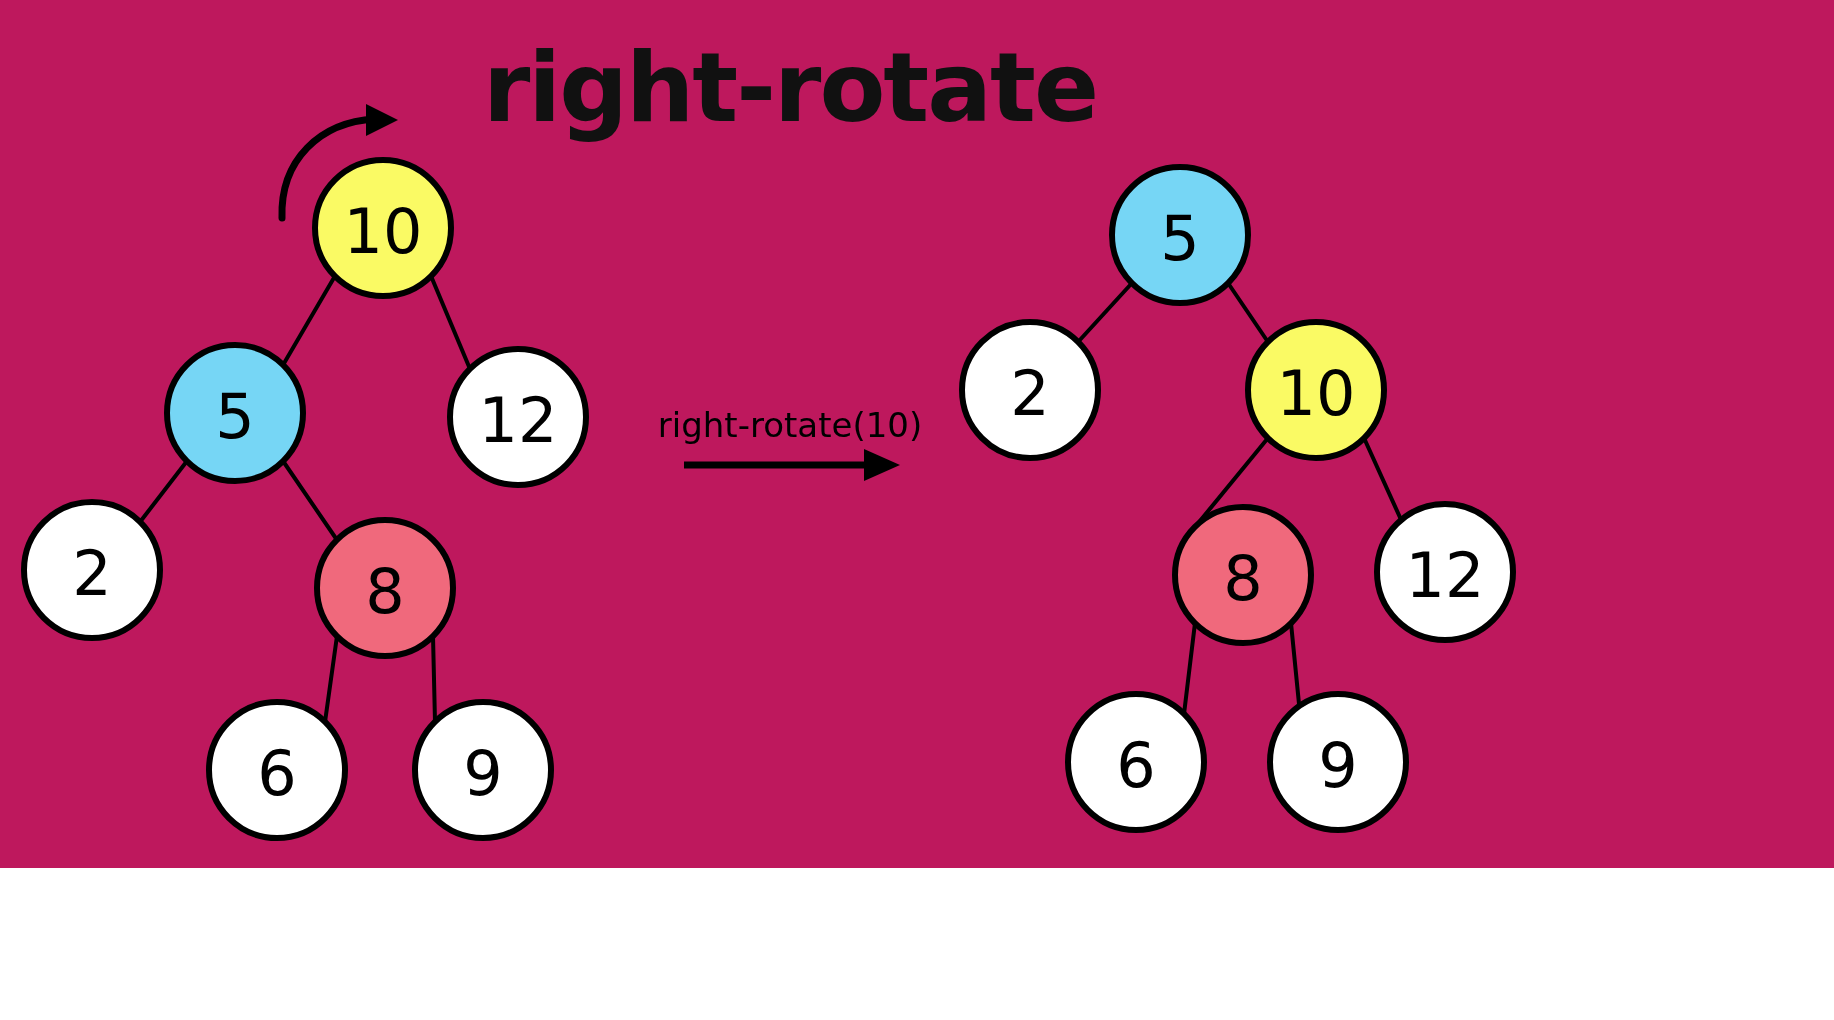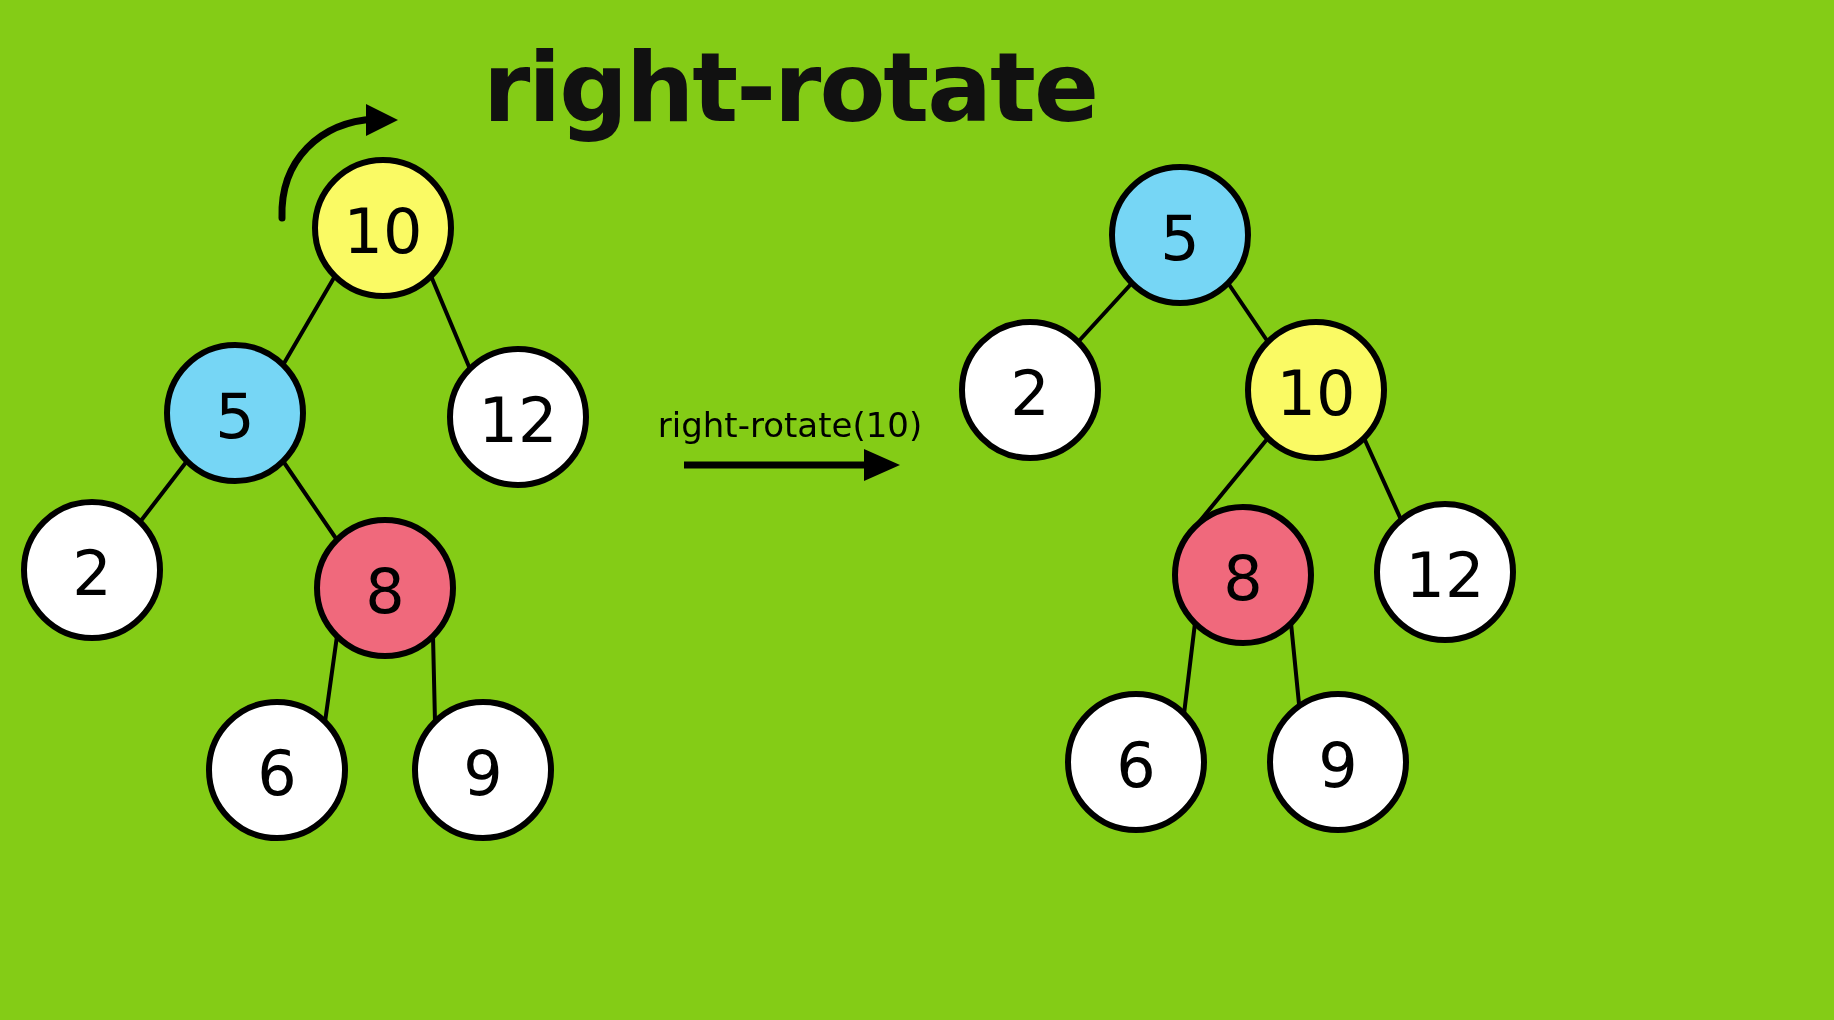--- a/index.html
+++ b/index.html
@@ -3,22 +3,22 @@
 <meta charset="utf-8">
 <style>
   html, body {
     margin: 0;
     padding: 0;
     background: #ffffff;
   }
   #canvas {
     position: relative;
     width: 1834px;
-    height: 1020px;
-    background: #84cc16;
+    height: 868px;
+    background: #be185d;
     overflow: hidden;
     font-family: "DejaVu Sans", sans-serif;
   }
   #diagram-svg {
     position: absolute;
     top: 0;
     left: 0;
     width: 1834px;
     height: 1020px;
   }

